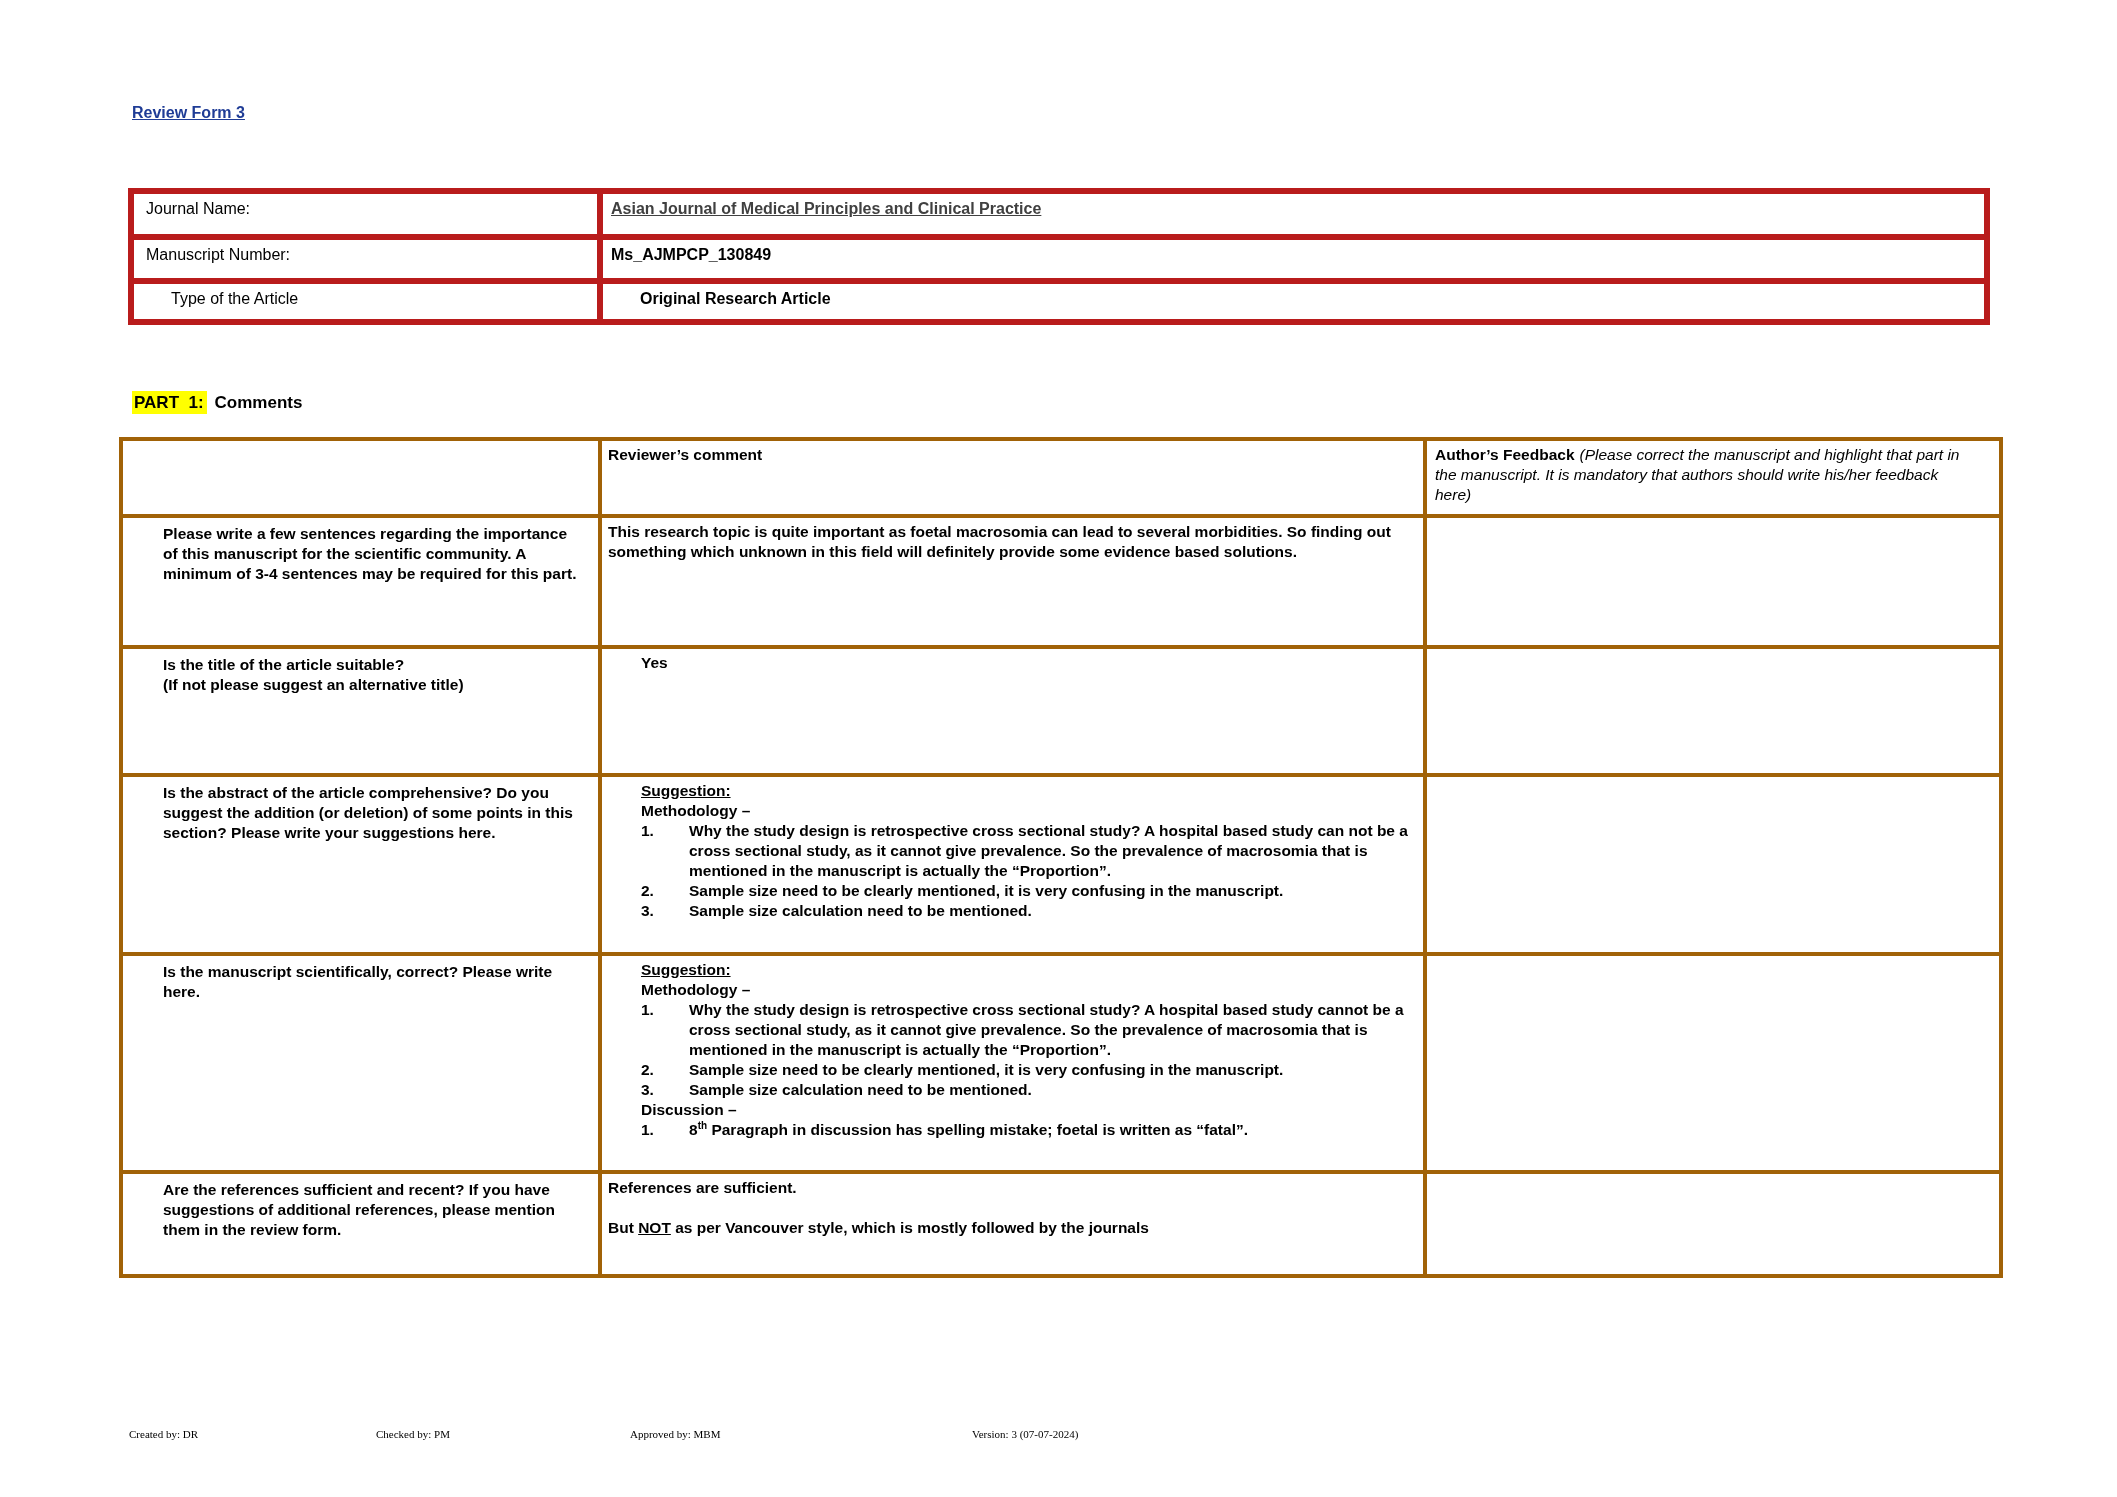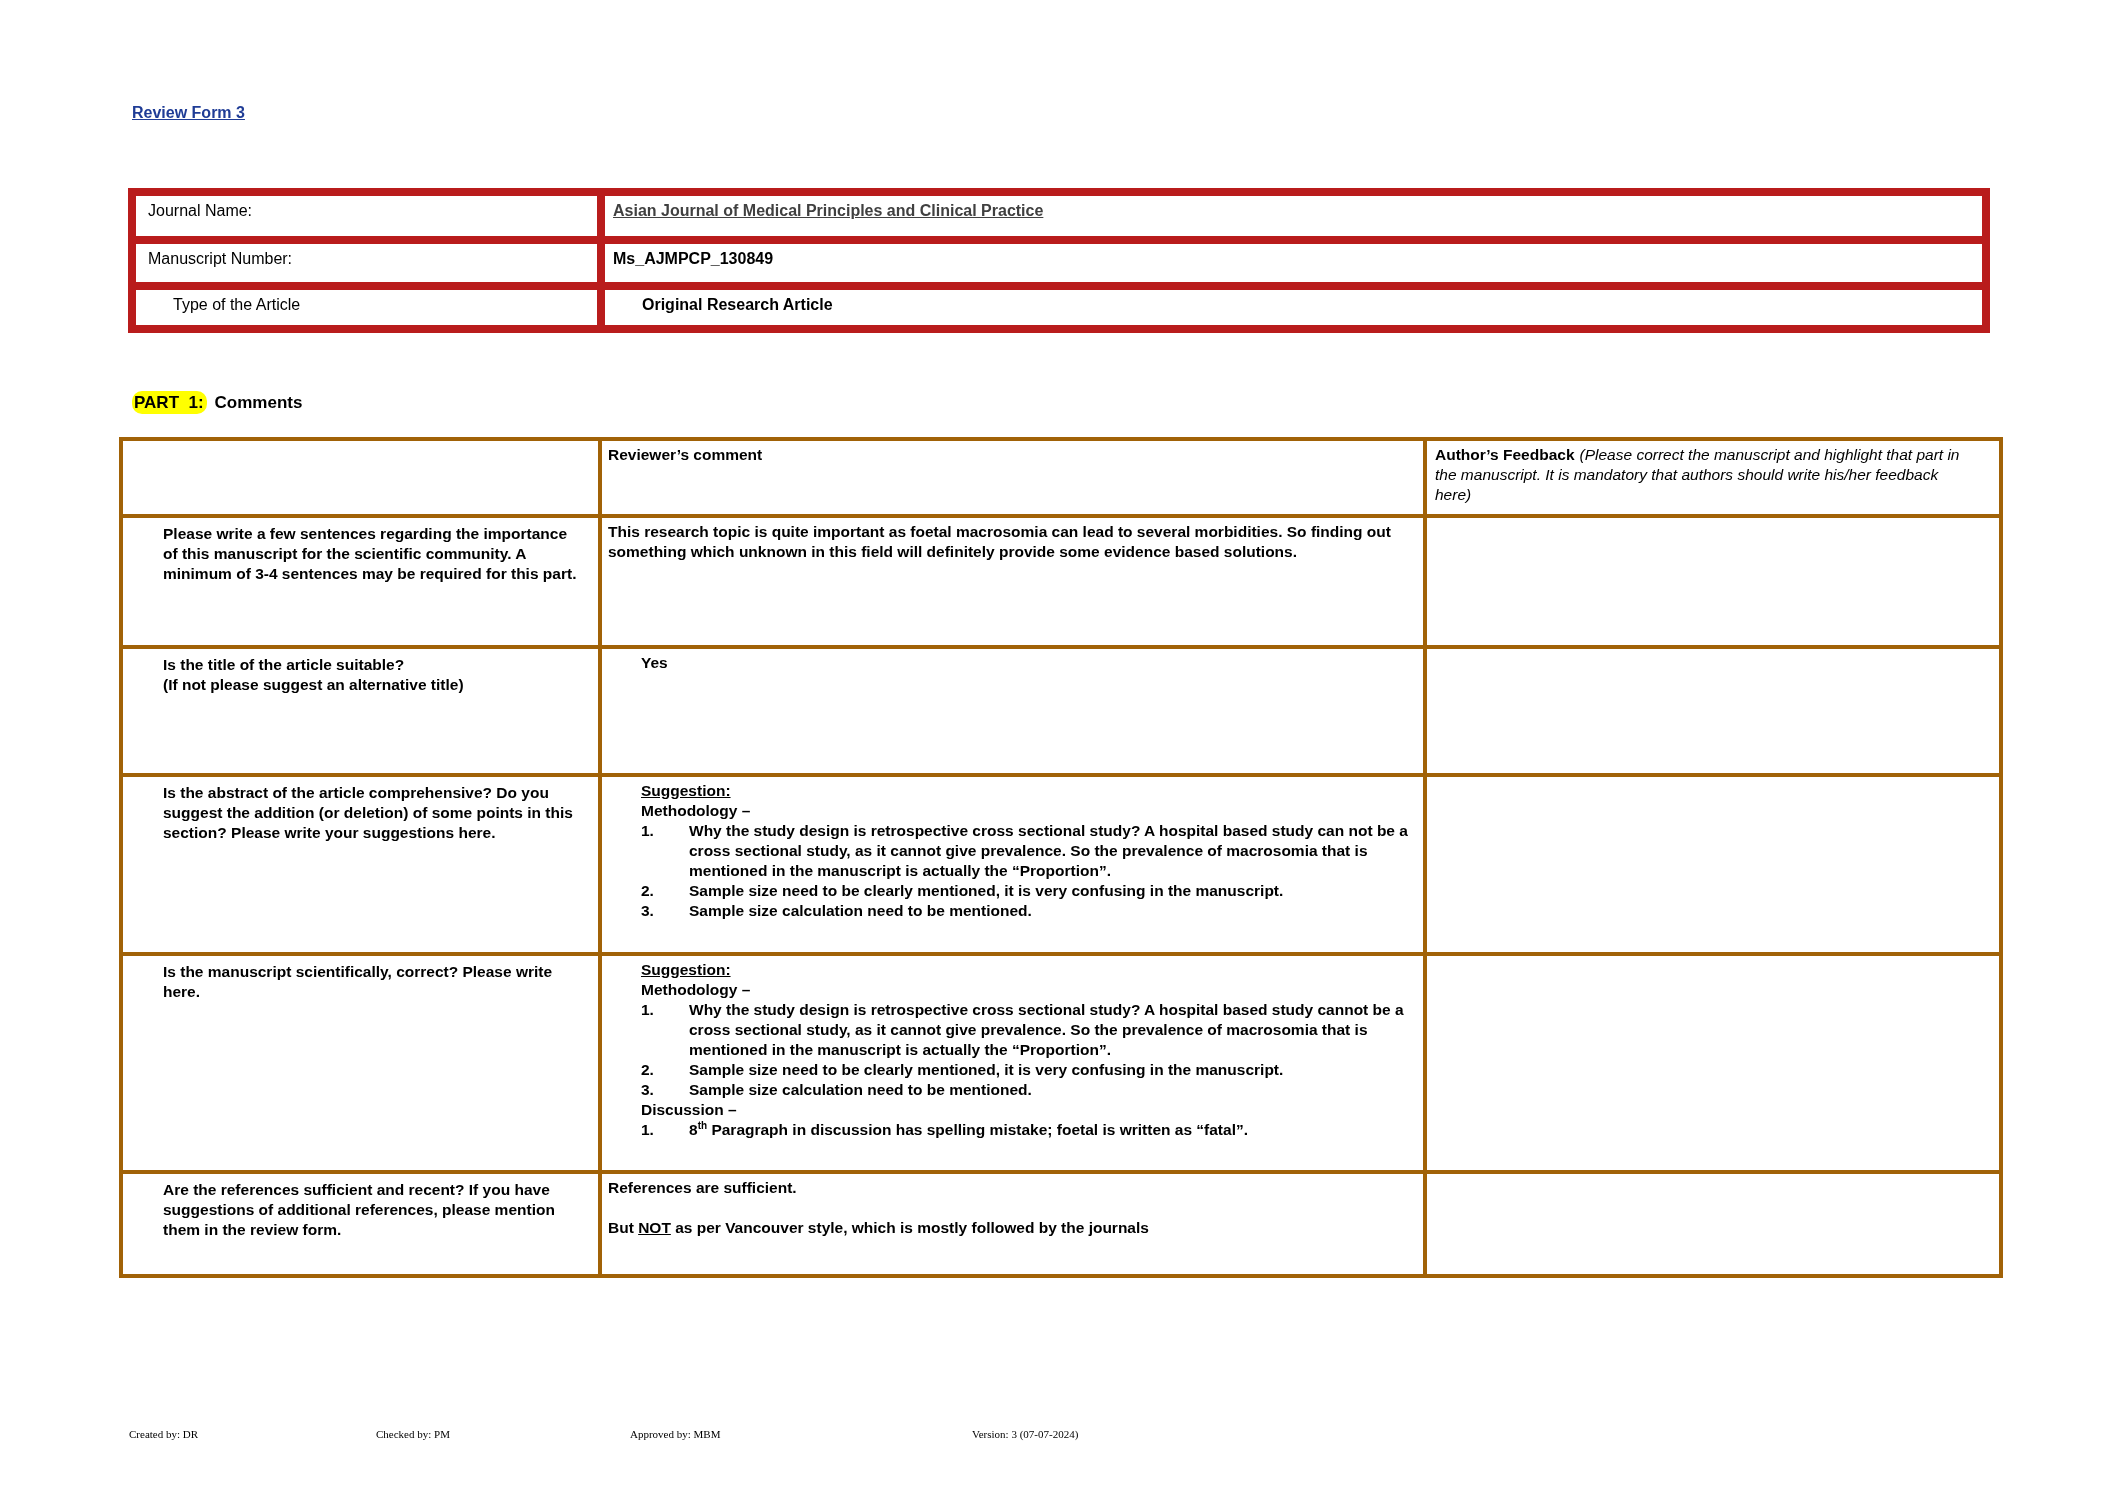--- a/index.html
+++ b/index.html
@@ -15,32 +15,32 @@
     font-size:16px; font-weight:bold;
     color:#1f3c96; text-decoration:underline;
   }
 
   
   .info-table {
     position:absolute; left:128px; top:188px; width:1862px;
     border-collapse:collapse; table-layout:fixed;
     font-size:16px; line-height:20px;
   }
-  .info-table td { border:8px solid #b91c1c; vertical-align:top; padding:5px 10px 2px 12px; }
+  .info-table td { border:6px solid #b91c1c; vertical-align:top; padding:5px 10px 2px 12px; }
   .info-table td.val { font-weight:bold; padding-left:8px; }
   .info-table tr.r1 td { height:33px; }
   .info-table tr.r2 td { height:31px; }
   .info-table tr.r3 td { height:56px; }
   .info-table tr.r3 td.val { vertical-align:middle; padding-top:10px; }
   .info-table tr.r4 td { height:28px;padding-left:37px; }
   a.journal-link { color:#404040; font-weight:bold; text-decoration:underline; }
 
   
   .part1 { position:absolute; left:132px; top:393px; font-size:17px; font-weight:bold; }
-  .hl { background:#ffff00; white-space:pre; padding:2px 3px 2px 2px;border-radius:10px; }
+  .hl { background:#ffff00; white-space:pre; padding:2px 3px 2px 2px; }
   .part1 .rest { margin-left:8px; }
 
   
   .review-table {
     position:absolute; left:119px; top:437px; width:1880px;
     border-collapse:collapse; table-layout:fixed;
     font-size:15.5px; line-height:20px; font-weight:bold;
   }
   .review-table td { border:4px solid #a16207; vertical-align:top; }
   .review-table td.q { padding:6px 18px 4px 40px; }

